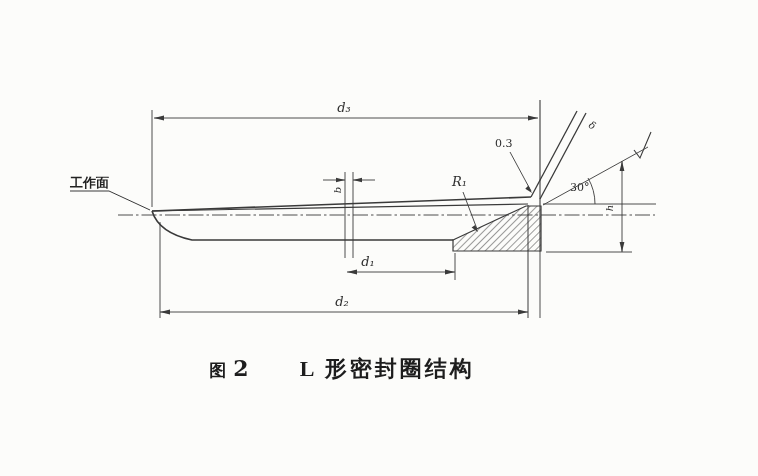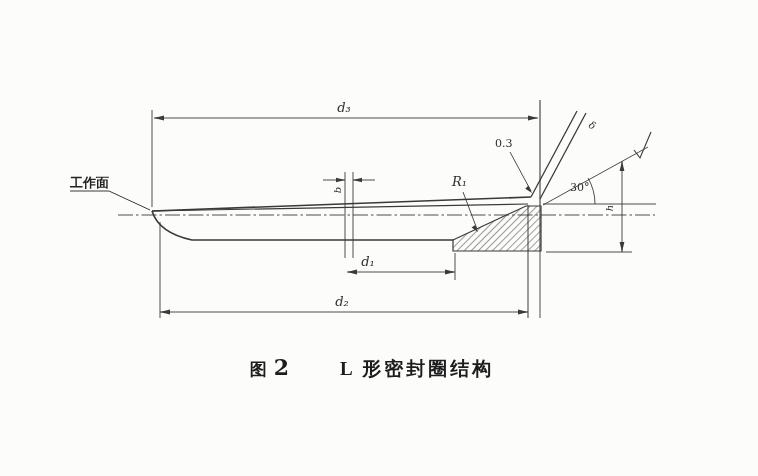--- a/index.html
+++ b/index.html
@@ -10,25 +10,24 @@
   }
   .page svg { position:absolute; left:0; top:0; }
   .dim-label   { font:italic 13px "DejaVu Serif", serif; fill:#2e2e2e; }
   .dim-small   { font:italic 10px "DejaVu Serif", serif; fill:#2e2e2e; }
   .note-label  { font:11px "DejaVu Serif", serif; fill:#2e2e2e; }
   .cn-label    { font-weight:bold; font-size:13px; fill:#222; font-family:"Liberation Serif", serif; }
   .caption {
     position:absolute; left:0; top:354px; width:684px;
     display:flex; justify-content:center; align-items:baseline;
     color:#1d1d1d;
-    padding-left:30px;
   }
   .cap-fig  { font-weight:bold; font-size:17px; letter-spacing:3px; }
   .cap-num  { font-size:22px; font-weight:bold; font-family:"DejaVu Serif", serif; margin-left:4px; }
-  .cap-title{ font-weight:bold; font-size:19px; margin-left:48px; letter-spacing:3px; }
+  .cap-title{ font-weight:bold; font-size:22px; margin-left:48px; letter-spacing:3px; }
 </style>
 </head>
 <body>
 
 <div class="page">
 
   <svg width="758" height="476" viewBox="0 0 758 476">
     <defs>
       <pattern id="hatch" patternUnits="userSpaceOnUse" width="5" height="5" patternTransform="rotate(45)">
         <line x1="0" y1="0" x2="0" y2="5" stroke="#3a3a3a" stroke-width="1"></line>

